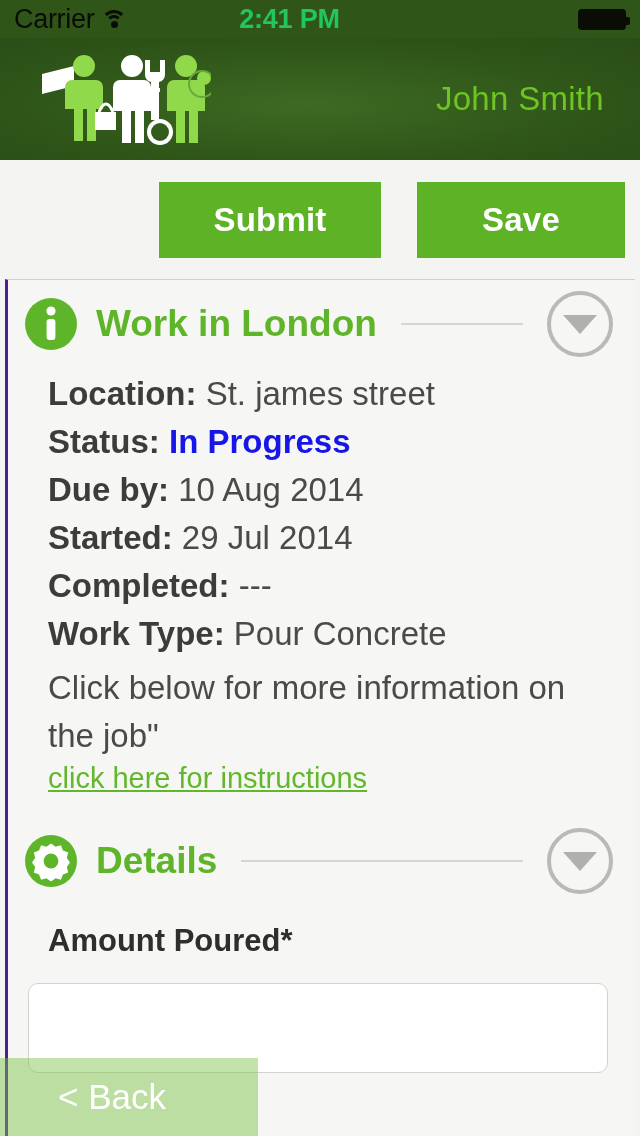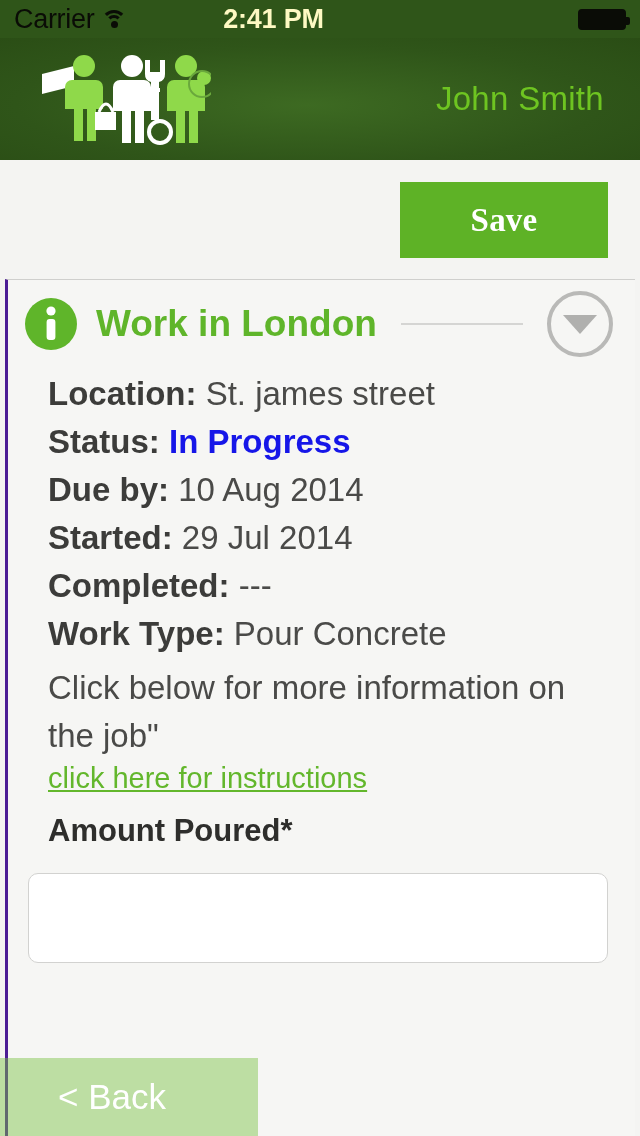--- a/index.html
+++ b/index.html
@@ -27,22 +27,22 @@
     border-bottom-color:transparent; border-left-color:transparent; border-right-color:transparent;
     border-radius:50%;
   }
   .wifi-icon i.a { width:26px; height:26px; margin-left:-13px; top:1px; }
   .wifi-icon i.b { width:16px; height:16px; margin-left:-8px; top:6px; }
   .wifi-icon i.c {
     width:7px; height:7px; margin-left:-3.5px; top:12px;
     background:#0a0c06; border:none; border-radius:50%;
   }
   .sb-time {
-    position:absolute; left:0; width:547px; text-align:center;
-    font-size:27px; font-weight:bold; color:#fef9c3; letter-spacing:-0.2px;
+    position:absolute; left:16px; width:547px; text-align:center;
+    font-size:27px; font-weight:bold; color:#22c55e; letter-spacing:-0.2px;
   }
   .battery {
     position:absolute; right:14px; top:9px;
     width:48px; height:21px; border:2px solid #0a0c06; border-radius:4px;
     background:#0a0c06;
   }
   .battery:after {
     content:""; position:absolute; right:-6px; top:6px;
     width:4px; height:8px; background:#0a0c06; border-radius:0 2px 2px 0;
   }
@@ -66,21 +66,21 @@
   }
   .btn {
     position:absolute; top:22px; height:76px;
     background:#5eb226; border:none; color:#ffffff;
     font-size:33px; font-weight:bold; letter-spacing:0.2px;
     font-family:"Liberation Sans", sans-serif;
     display:flex; align-items:center; justify-content:center;
     cursor:pointer;
   }
   .btn-submit { left:159px; width:222px; }
-  .btn-save   { left:400px; width:208px;font-family:Liberation Serif, serif; }
+  .btn-save   { left:417px; width:208px; }
 
   
   .card {
     position:absolute; top:279px; left:5px; width:630px; height:857px;
     background:#f6f6f4;
     border-top:1px solid #cfcfcd;
     border-left:3px solid #4c1d95;
     overflow:hidden;
   }
 
@@ -189,20 +189,21 @@
         <rect x="140" y="59" width="9" height="32" fill="#8fd94a"></rect>
         <rect x="153" y="59" width="9" height="32" fill="#8fd94a"></rect>
         <circle cx="168" cy="26" r="7" fill="#8fd94a"></circle>
         <circle cx="166" cy="32" r="13" fill="none" stroke="#6aa83c" stroke-width="2"></circle>
       </svg>
     </span>
     <span class="username">John Smith</span>
   </div>
 
   <div class="actionbar">
+    <button class="btn btn-submit">Submit</button>
     <button class="btn btn-save">Save</button>
   </div>
 
   <div class="card">
 
     
     <div class="section-head">
       <span class="sec-icon">
         <svg viewBox="0 0 54 54" width="54" height="54" aria-hidden="true">
           <circle cx="27" cy="27" r="26" fill="#5fb52a"></circle>
@@ -242,20 +243,34 @@
       <div class="info-row">
         <span class="lbl">Work Type:</span>
         <span class="val">Pour Concrete</span>
       </div>
     </div>
 
     <div class="desc">Click below for more information on the job"</div>
     <a class="link">click here for instructions</a>
 
     
+    <div class="section-head" style="margin-top:22px;">
+      <span class="sec-icon">
+        <svg viewBox="0 0 54 54" width="54" height="54" aria-hidden="true">
+          <circle cx="27" cy="27" r="26" fill="#5fb52a"></circle>
+          <path fill="#ffffff" d="M27 9.5 l4.6 3.2 5.3 -1.4 2.1 5.2 5.2 2.1 -1.4 5.3 3.2 4.6 -3.2 4.6 1.4 5.3 -5.2 2.1 -2.1 5.2 -5.3 -1.4 -4.6 3.2 -4.6 -3.2 -5.3 1.4 -2.1 -5.2 -5.2 -2.1 1.4 -5.3 -3.2 -4.6 3.2 -4.6 -1.4 -5.3 5.2 -2.1 2.1 -5.2 5.3 1.4 z"></path>
+          <circle cx="27" cy="27" r="7.4" fill="#5fb52a"></circle>
+        </svg>
+      </span>
+      <span class="sec-title">Details</span>
+      <span class="sec-rule"></span>
+      <button class="chev-btn">
+          <span></span>
+        </button>
+    </div>
 
     <div class="field-label">Amount Poured*</div>
     <input class="text-input" type="text" value="" style="">
   </div>
 
   <button class="back-btn">&lt; Back</button>
 
 </div>
 
 </body></html>

